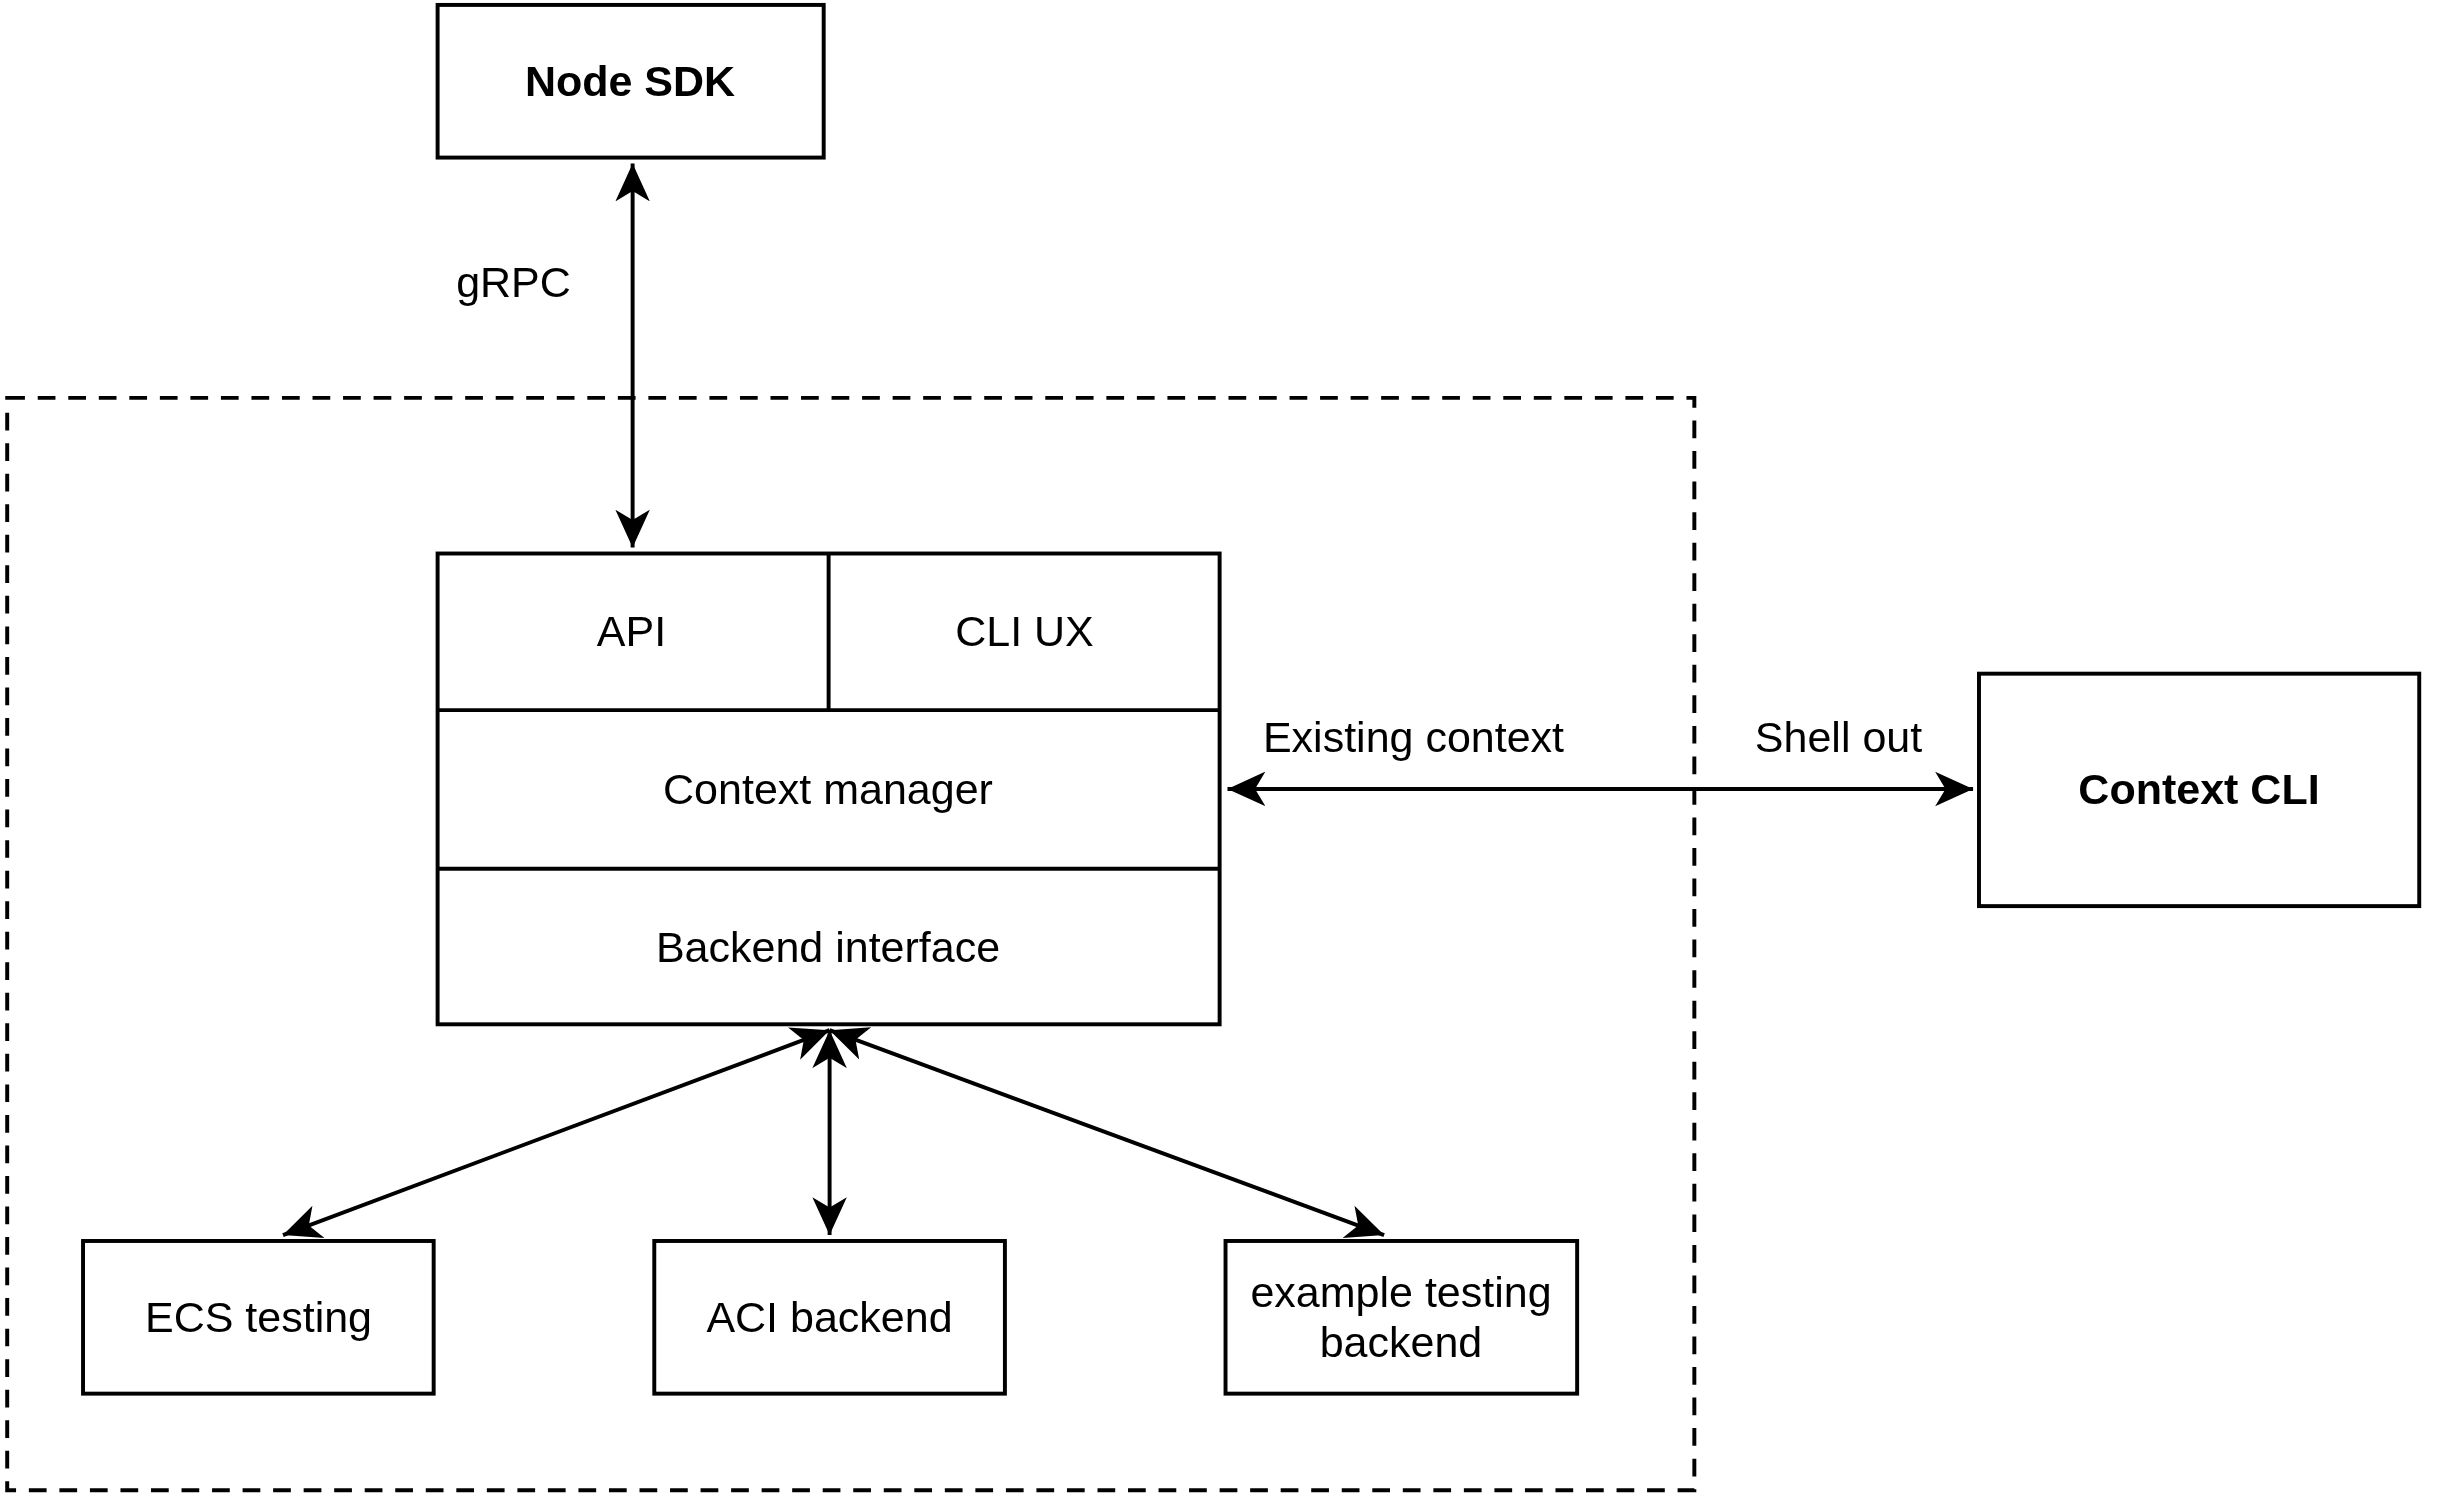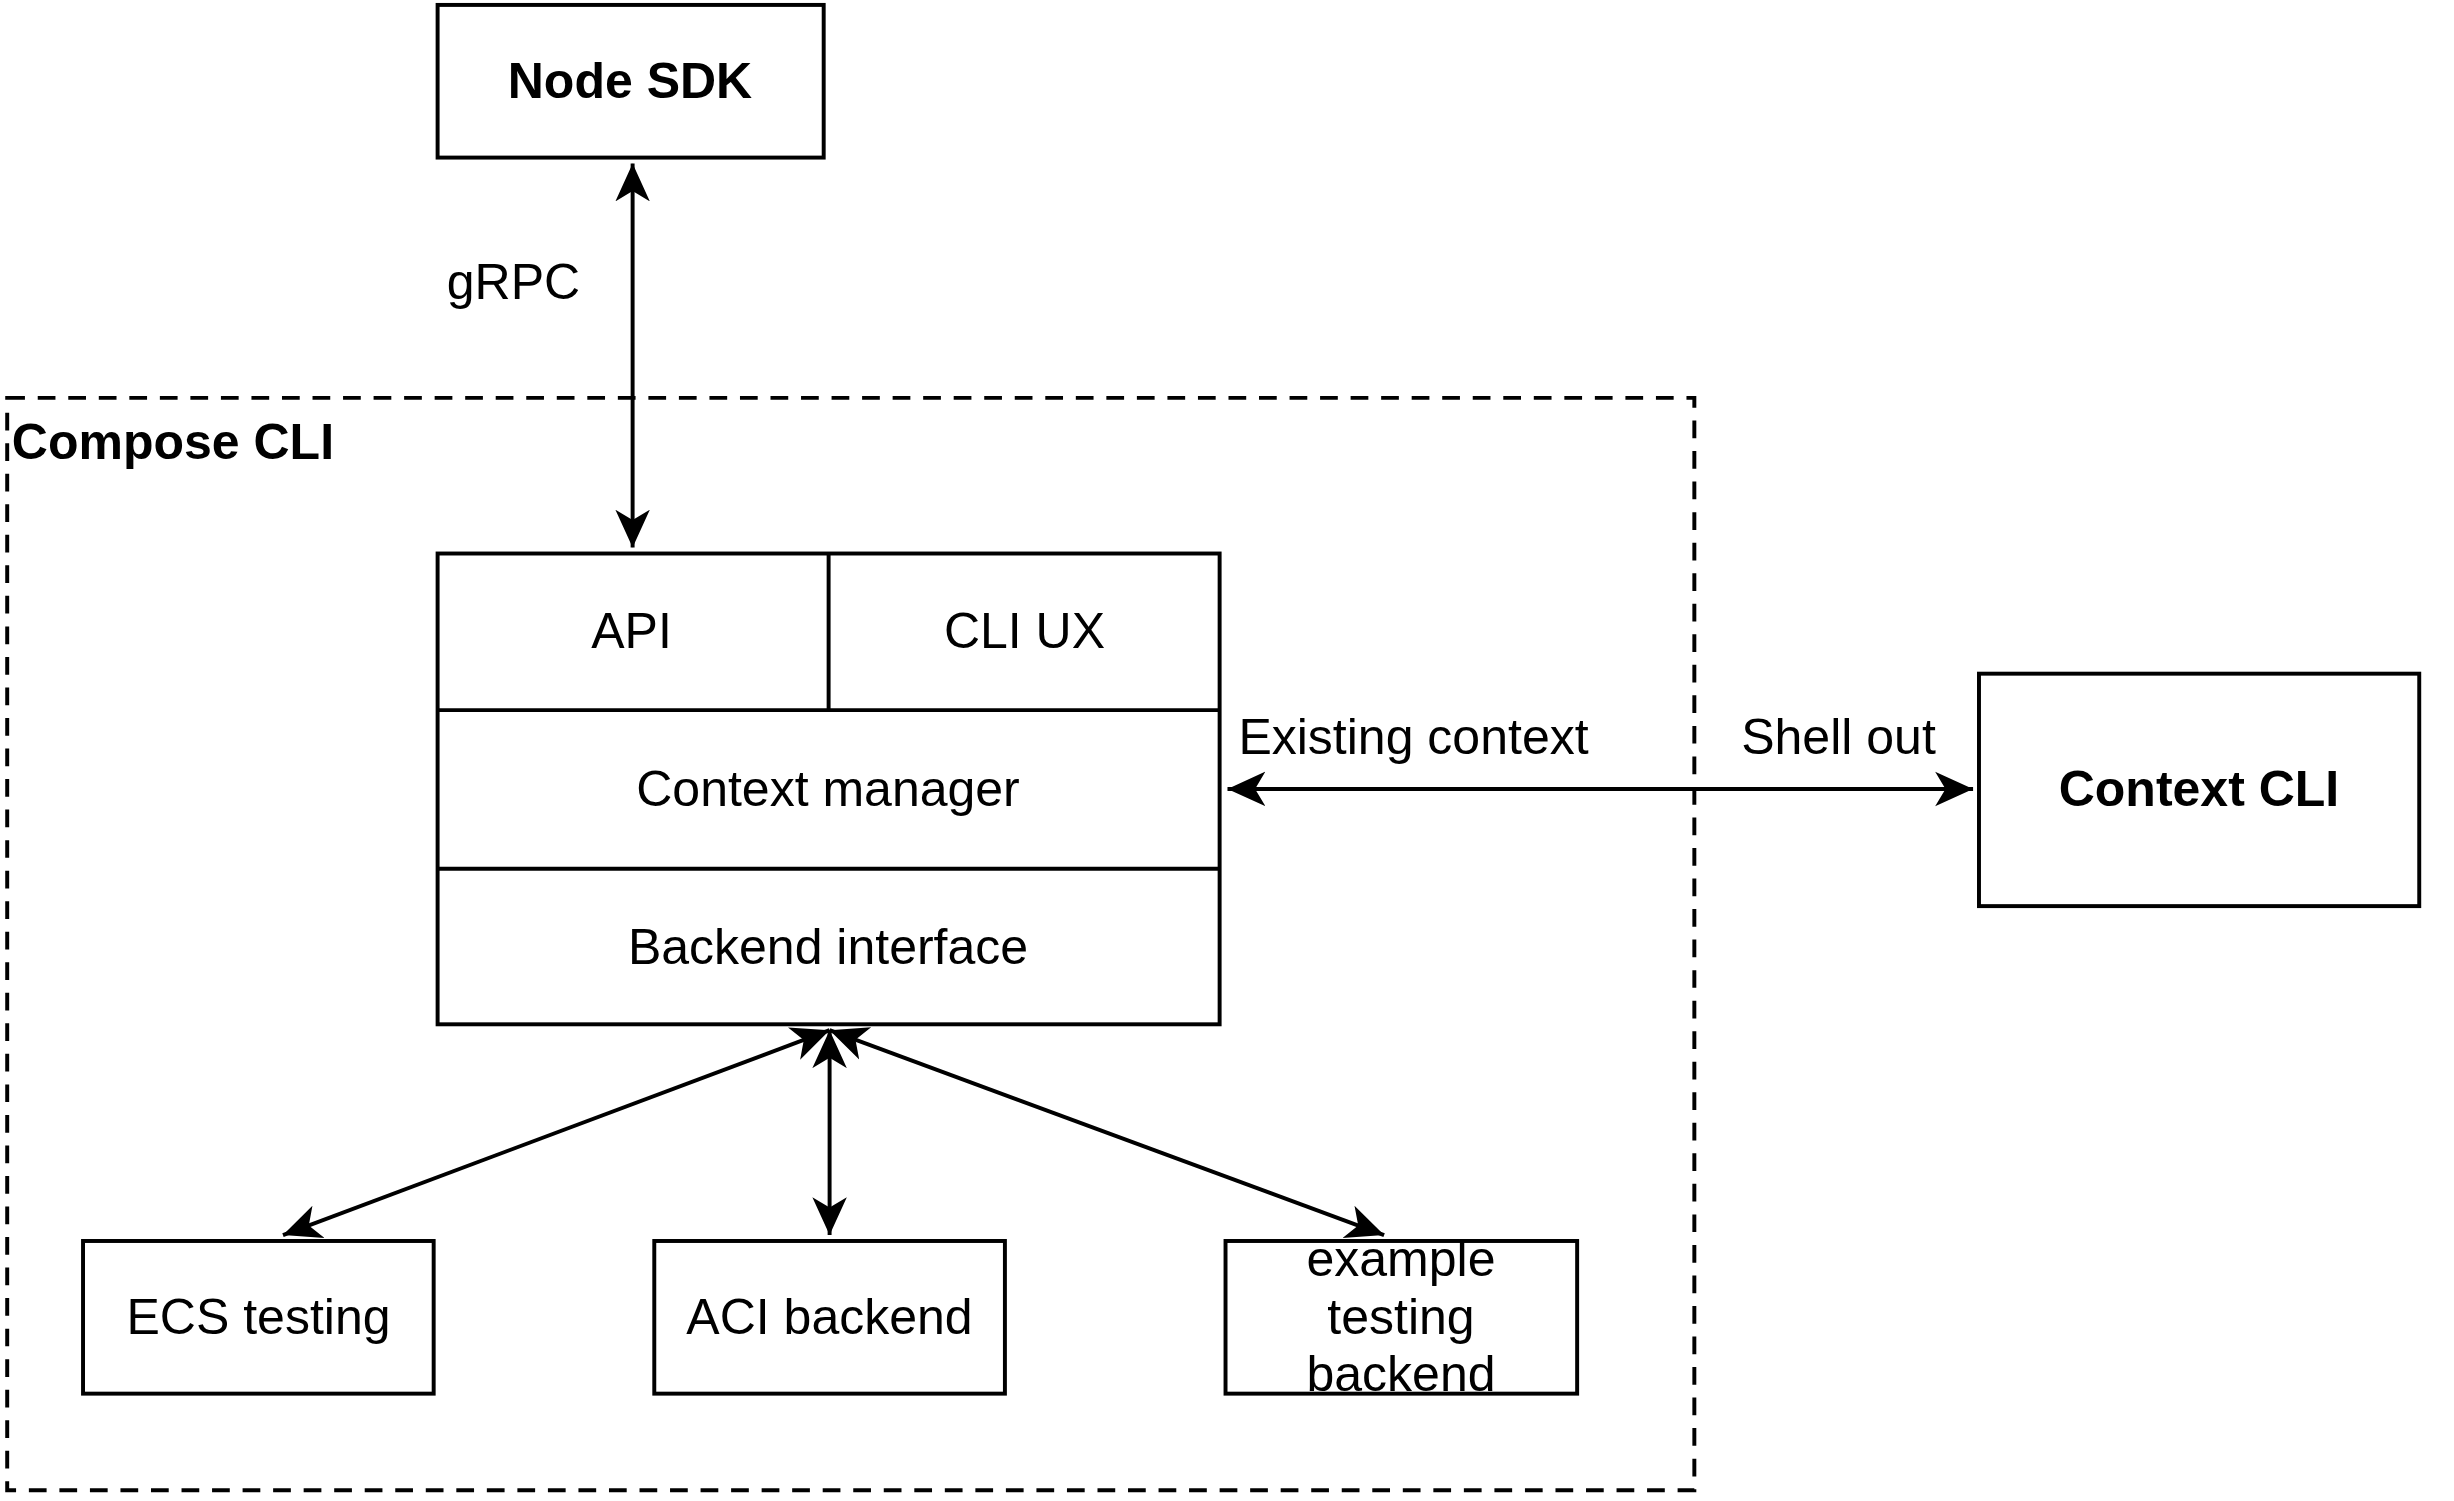--- a/index.html
+++ b/index.html
@@ -20,21 +20,21 @@
     position: absolute;
     left: 0;
     top: 0;
   }
   .label {
     position: absolute;
     display: flex;
     align-items: center;
     justify-content: center;
     text-align: center;
-    font-size: 50px;
+    font-size: 43px;
     line-height: 1.15;
     color: #000000;
     white-space: nowrap;
   }
   .label.bold {
     font-weight: bold;
   }
   .label.wrap {
     white-space: normal;
   }
@@ -77,21 +77,20 @@
 
     <line x1="842" y1="1046" x2="287" y2="1254" stroke="#000000" stroke-width="4" marker-start="url(#arrow)" marker-end="url(#arrow)"></line>
 
     <line x1="842" y1="1046" x2="842" y2="1254" stroke="#000000" stroke-width="4" marker-start="url(#arrow)" marker-end="url(#arrow)"></line>
 
     <line x1="842" y1="1046" x2="1405" y2="1254" stroke="#000000" stroke-width="4" marker-start="url(#arrow)" marker-end="url(#arrow)"></line>
   </svg>
 
   <div class="label bold" style="left:435px; top:3px; width:390px; height:157px;">Node SDK</div>
 
-  <div class="label bold corner" style="left:11.8px; top:414px; width:493px; height:59px;">Compose CLI</div>
 
   <div class="label" style="left:828px; top:552px; width:393px; height:159px;">CLI UX</div>
 
   <div class="label" style="left:435px; top:552px; width:393px; height:159px;">API</div>
 
   <div class="label" style="left:435px; top:710px; width:786px; height:159px;">Context manager</div>
 
   <div class="label" style="left:435px; top:869px; width:786px; height:158px;">Backend interface</div>
 
   <div class="label" style="left:81px; top:1239px; width:355px; height:157px;">ECS testing</div>

